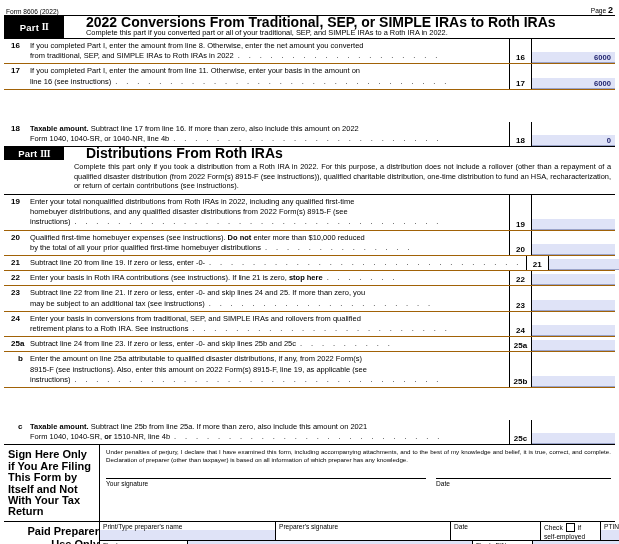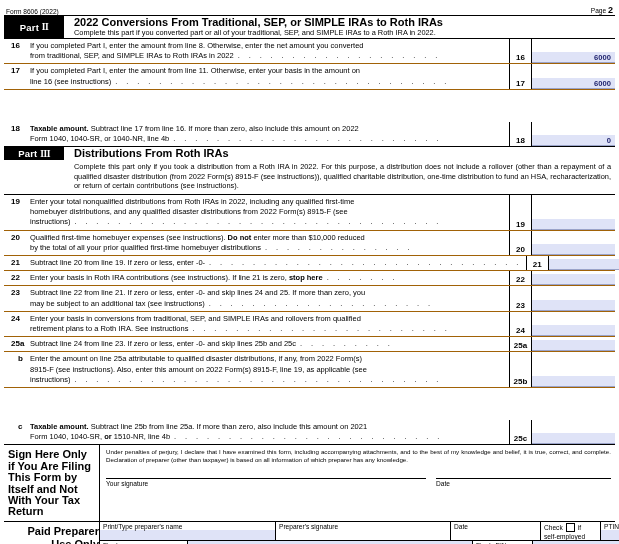--- a/index.html
+++ b/index.html
@@ -12,29 +12,29 @@
   }
   .page{position:relative;width:619px;height:544px;box-sizing:border-box;padding:0 4px;}
 
   
   .topbar{display:flex;justify-content:space-between;align-items:flex-end;height:13px;padding:2px 2px 0 2px;}
   .topbar .left{font-size:6.6px;}
   .topbar .right{font-size:6.6px;}
   .topbar .right b{font-size:9px;font-weight:bold;}
 
   
-  .partband{display:flex;align-items:stretch;border-top:1.6px solid #000;border-bottom:0;}
+  .partband{display:flex;align-items:stretch;border-top:1.6px solid #000;border-bottom:0;gap:12px;}
   .parttag{
     background:#000;color:#fff;font-weight:bold;font-size:9.5px;
     width:60px;min-width:60px;display:flex;align-items:center;justify-content:center;
     letter-spacing:.2px;padding:1px 0;
   }
   .parttag .rn{font-family:"Liberation Serif",serif;letter-spacing:-0.5px;}
   .parthead{flex:1;padding-left:10px;}
-  .parthead .ptitle{font-weight:bold;font-size:11px;line-height:12px;}
+  .parthead .ptitle{font-weight:bold;font-size:14px;line-height:12px;}
   .parthead .psub{font-size:7.4px;line-height:10px;}
 
   
   .rows{border-top:1.6px solid #000;}
   .row{display:flex;align-items:stretch;border-bottom:1px solid #a16207;}
   .row:last-child{border-bottom:0;margin-top:32px;}
   .lnum{width:26px;min-width:26px;font-weight:bold;font-size:8px;padding:2px 0 0 7px;box-sizing:border-box;}
   .lnum.sub{padding-left:14px;}
   .ltext{flex:1;padding:2px 4px 2px 0;font-size:7.5px;line-height:10.2px;text-align:justify;}
   .ltext .lastline{display:flex;align-items:flex-start;white-space:nowrap;}

